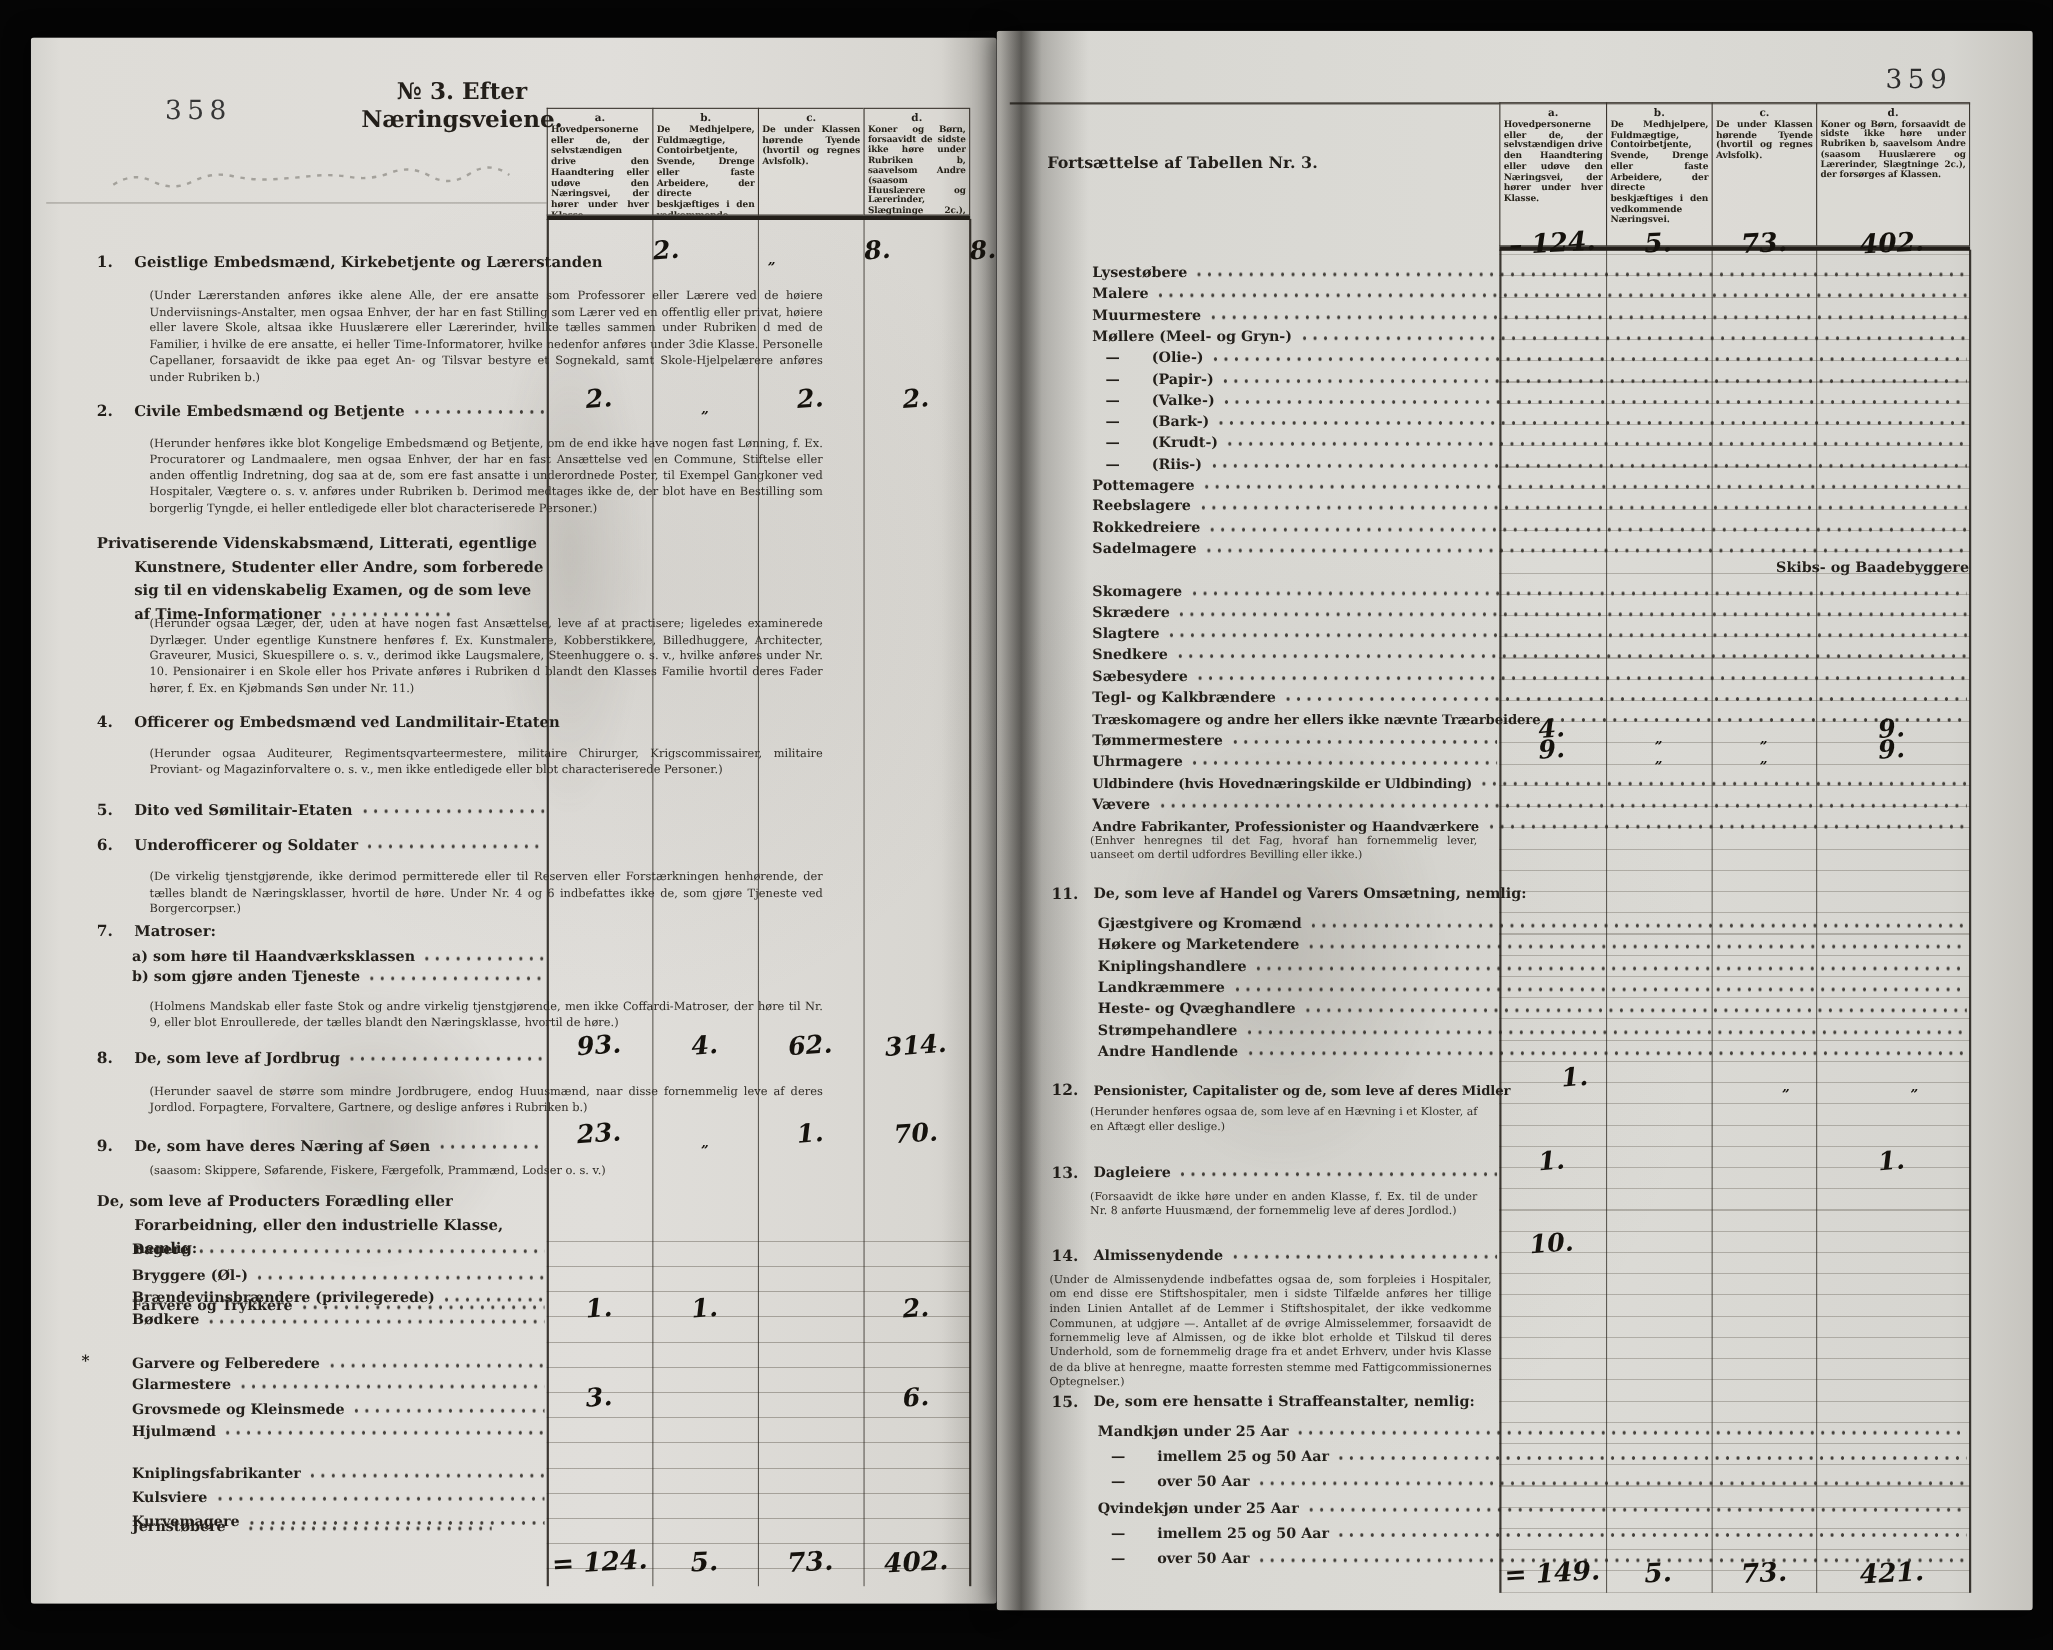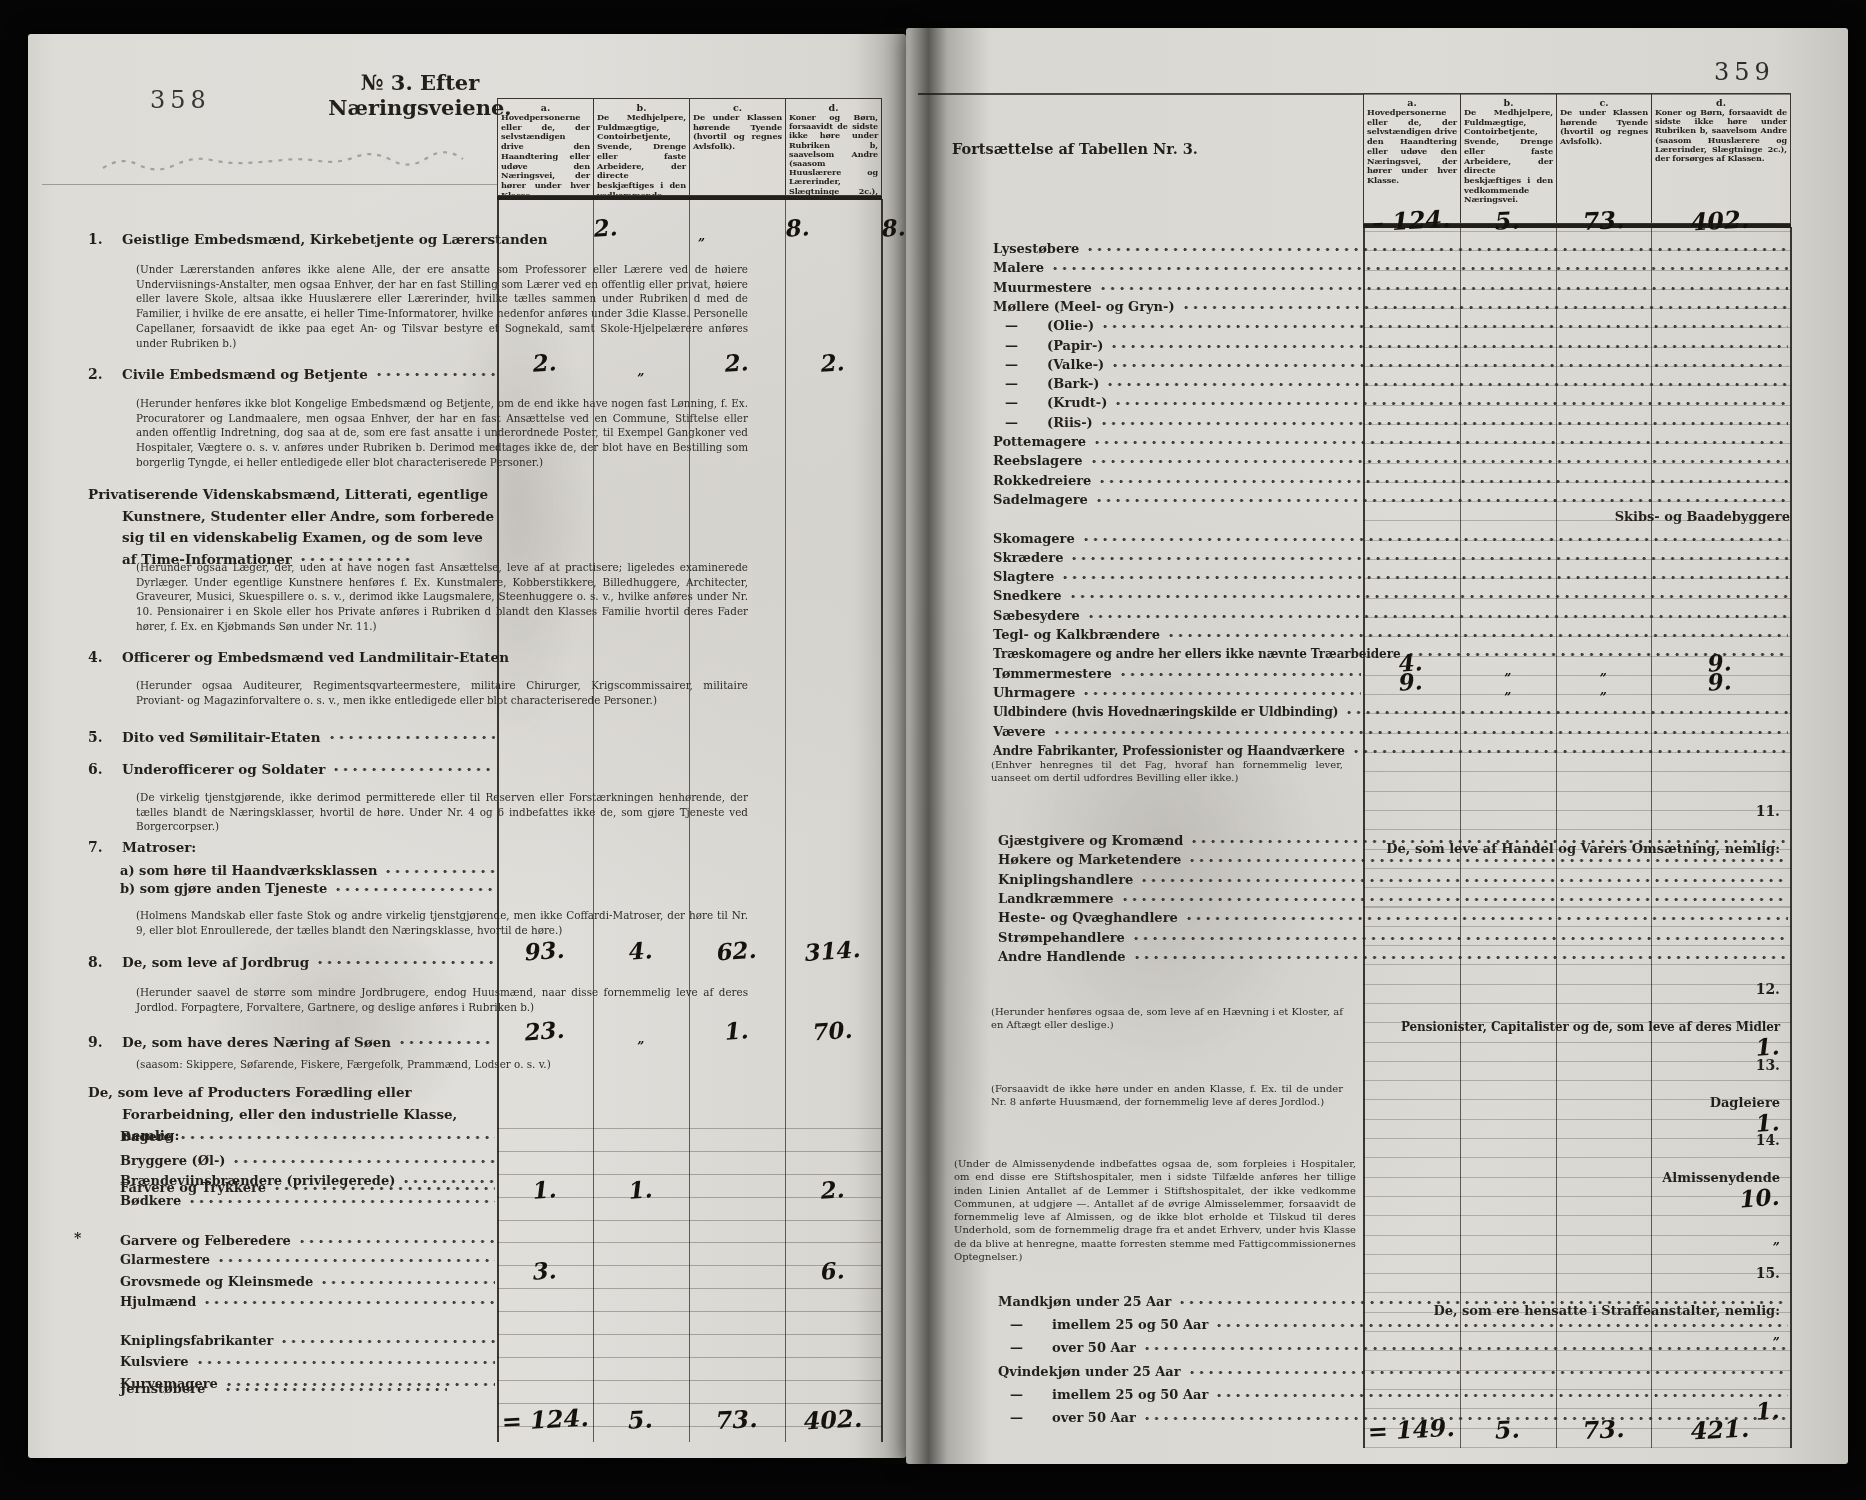--- a/index.html
+++ b/index.html
@@ -36,21 +36,21 @@
            color:#262219; letter-spacing:-.1px; }
   .hc.wide .htext { font-size:8px; line-height:9.2px; }
   .vl { position:absolute; width:1.3px; background:rgba(45,40,33,.72); z-index:3; }
   .vl.edge { width:2px; background:rgba(30,26,20,.85); }
   .hl { position:absolute; height:1px; background:rgba(70,63,52,.42); z-index:2; }
   .ruled { position:absolute; z-index:2; }
   .row { position:absolute; display:flex; align-items:flex-end; height:20px; z-index:5; }
   .lrow { left:60px; width:793px; }
   .lrow.ind { left:92px; width:761px; }
   .rrow { left:87px; width:797px; }
-  .rrow.n { left:40px; width:834px;flex-direction:column; }
+  .rrow.n { left:50px; width:834px; }
   .rrow.ind { left:92px; width:792px; }
   .trow-l { left:469px; width:385px; }
   .trow-r { left:457px; width:428px; }
   .num { flex:0 0 34px; font-weight:bold; font-size:14px; line-height:18px; }
   .rrow .num { flex-basis:38px; }
   .lbl { font-weight:bold; font-size:13.5px; white-space:nowrap; line-height:18px; }
   .lbl.s13 { font-size:13px; }
   .lbl.s12 { font-size:12px; letter-spacing:-.1px; }
   .pfx { flex:0 0 54px; font-weight:bold; font-size:13px; padding-left:12px; line-height:18px; }
   .ldr { flex:1 1 auto; height:9px; margin:0 2px 4px 8px;

